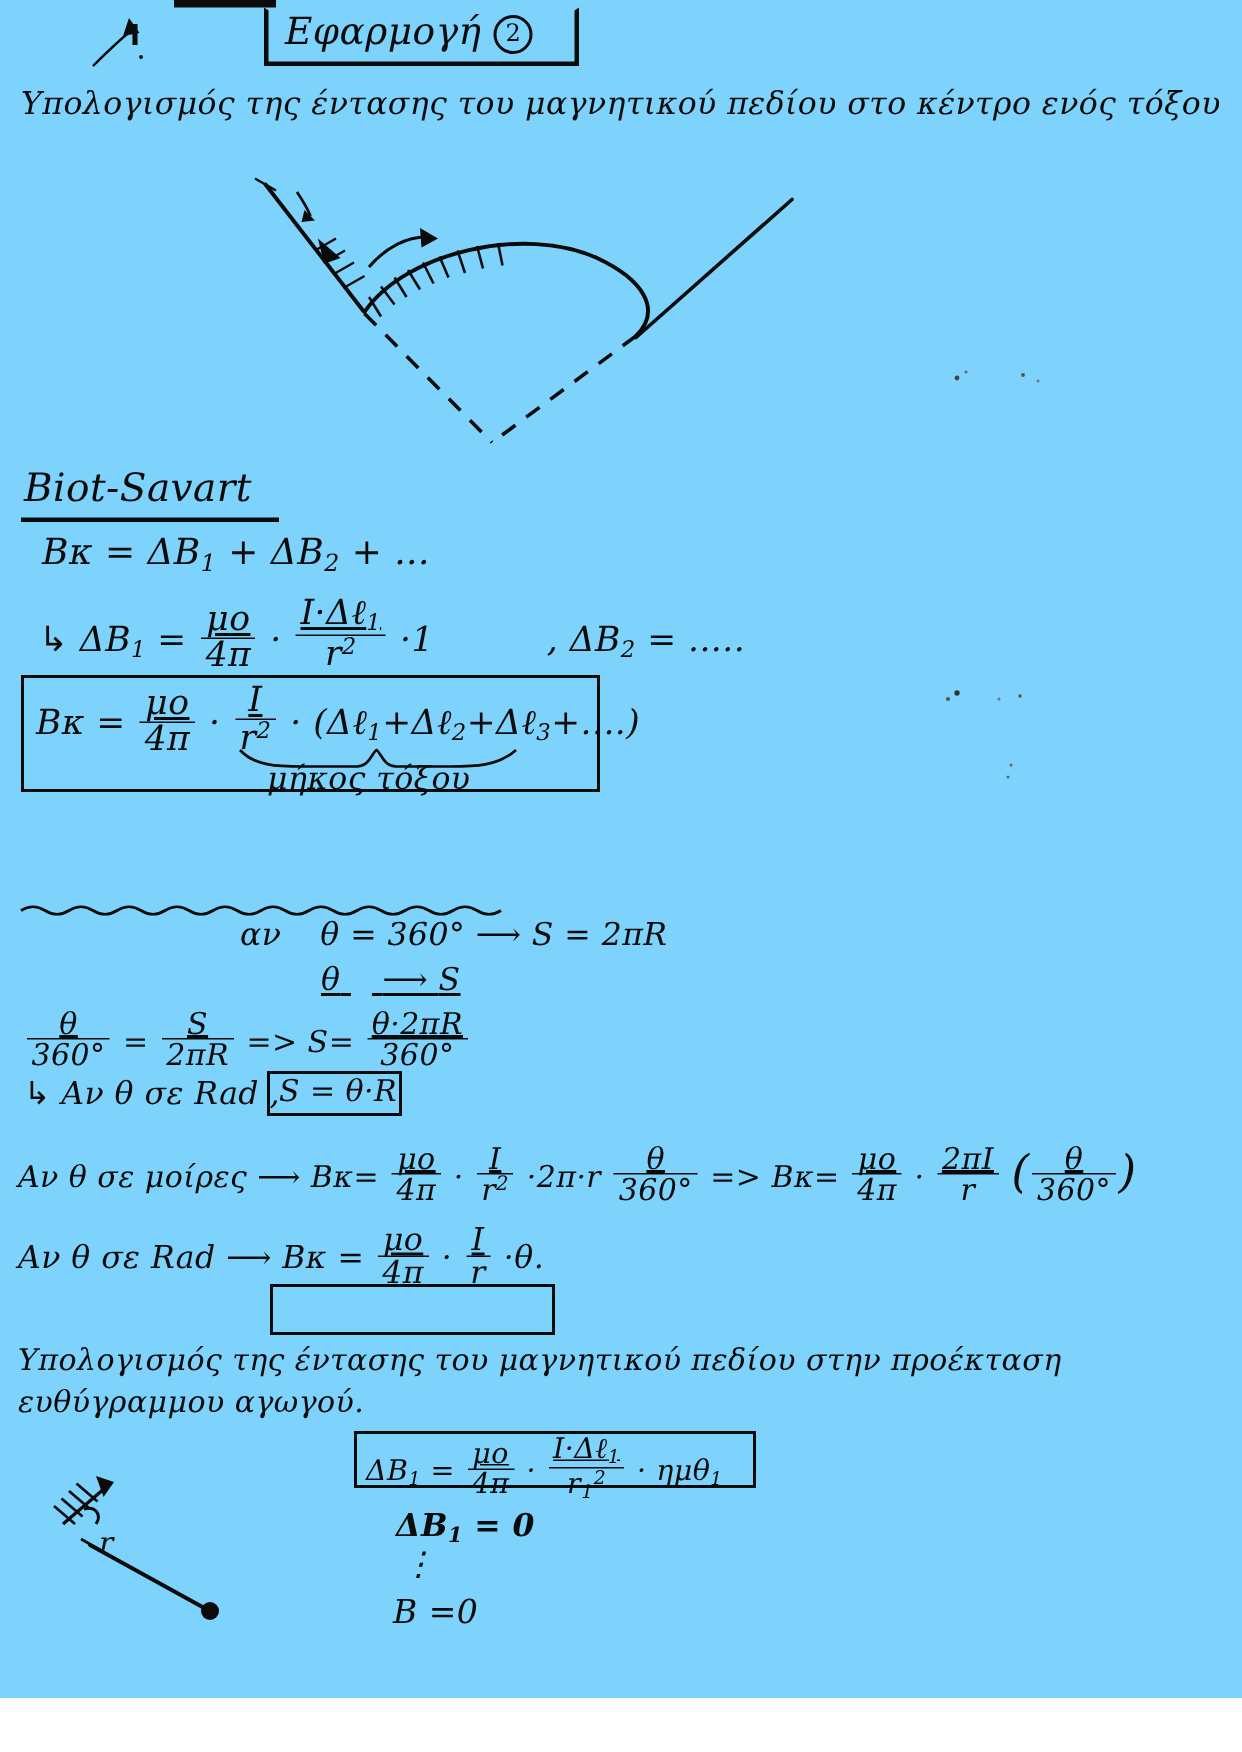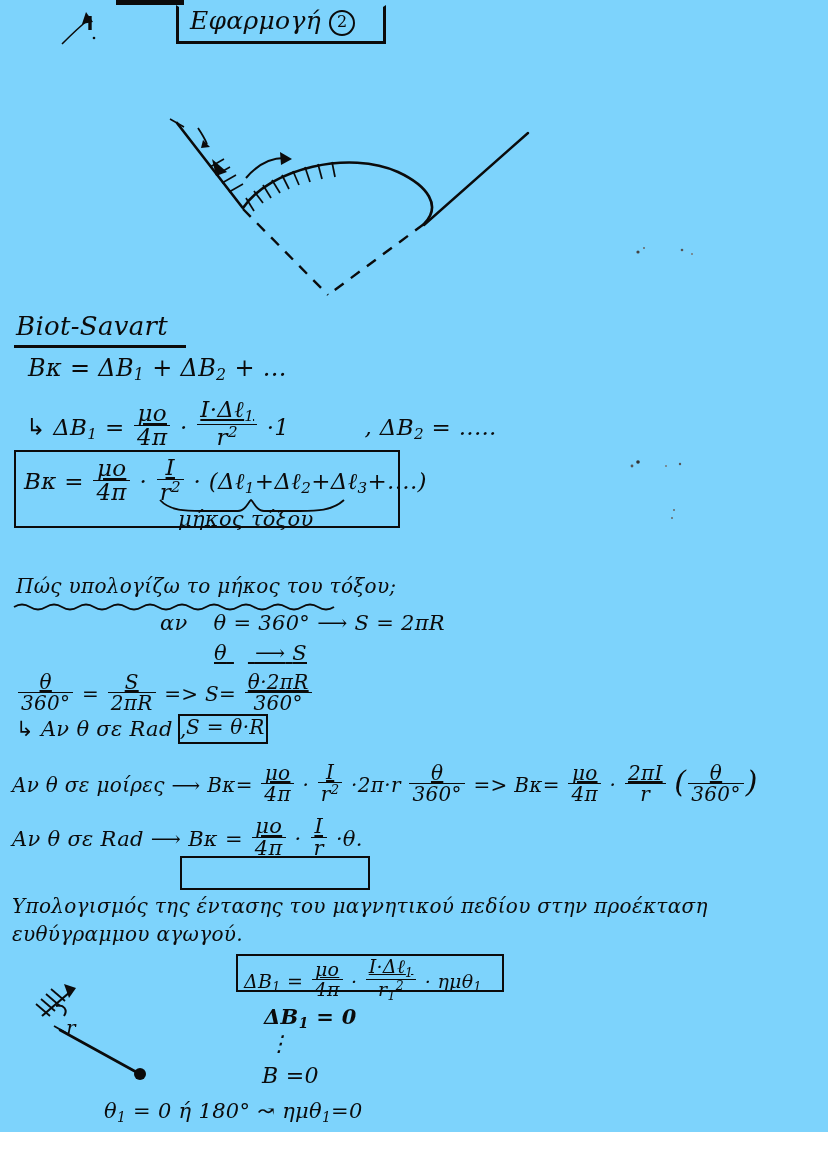--- a/index.html
+++ b/index.html
@@ -109,20 +109,21 @@
     <path class="ink" d="M30,6 L30,20" stroke-width="3.4"></path>
     <circle cx="34" cy="28" r="1.3" fill="#0b0b0b"></circle>
   </svg>
 
   <div class="title-box" style="left:176px; top:5px; width:204px; height:34px;"></div>
   <div class="hw" style="left:190px; top:8px; font-size:25px;">
     <span>Εφαρμογή</span>
     <span class="circnum">2</span>
   </div>
 
+  <div class="hw" style="left:14px; top:58px; font-size:21px;">Υπολογισμός της έντασης του μαγνητικού πεδίου στο κέντρο ενός τόξου</div>
 
   <svg style="left:150px; top:110px;" width="500" height="200">
 
     <path class="ink" d="M27,13 L92,97" stroke-width="2.6" stroke-linecap="round"></path>
 
     <path class="ink" d="M20,9 L34,17" stroke-width="1.6"></path>
 
     <path d="M62,49 L77,62 L66,66 Z" fill="#0b0b0b"></path>
 
     <path class="ink" d="M60,57 L74,49" stroke-width="1.5"></path>
@@ -204,21 +205,20 @@
     </span>
     <span>·</span>
     <span>(</span><span>Δℓ</span><span class="sub">1</span><span>+</span><span>Δℓ</span><span class="sub">2</span><span>+</span><span>Δℓ</span><span class="sub">3</span><span>+</span><span>....</span><span>)</span>
   </div>
 
   <svg style="left:158px; top:498px;" width="190" height="16">
     <path class="ink" d="M2,2 C12,13 28,13 44,13 L80,13 C88,13 90,4 93,2 C96,4 98,13 106,13 L142,13 C158,13 174,13 186,2" stroke-width="1.8"></path>
   </svg>
   <div class="hw" style="left:178px; top:508px; font-size:21px;">μήκος τόξου</div>
 
-  <div class="hw" style="left:16px; top:576px; font-size:20px;">Πώς υπολογίζω το μήκος του τόξου;</div>
   <svg style="left:14px; top:602px;" width="322" height="10">
     <path class="ink" d="M0,5 q8,-5 16,0 t16,0 t16,0 t16,0 t16,0 t16,0 t16,0 t16,0 t16,0 t16,0 t16,0 t16,0 t16,0 t16,0 t16,0 t16,0 t16,0 t16,0 t16,0 t16,0" stroke-width="1.8"></path>
   </svg>
 
   <div class="hw" style="left:160px; top:612px; font-size:21px;">
     <span>αν</span>
     <span style="display:inline-block;width:12px"></span>
     <span>θ</span>
     <span>=</span>
     <span>360°</span>
@@ -357,28 +357,20 @@
 
   <div class="hw" style="left:264px; top:1006px; font-size:21px;font-weight:bold;">
     <span>ΔΒ</span><span class="sub">1</span>
     <span>= 0</span>
   </div>
 
   <div class="hw" style="left:268px; top:1032px; font-size:22px;">⋮</div>
 
   <div class="hw" style="left:262px; top:1064px; font-size:22px;">Β =0</div>
 
-  <div class="hw" style="left:104px; top:1100px; font-size:21px;">
-    <span>θ</span><span class="sub">1</span>
-    <span>= 0</span>
-    <span>ή</span>
-    <span>180°</span>
-    <span>↝</span>
-    <span>ημθ</span><span class="sub">1</span><span>=0</span>
-  </div>
 
   <svg style="left:620px; top:240px;" width="190" height="240">
     <circle cx="18" cy="12" r="1.6" fill="#444"></circle>
     <circle cx="24" cy="8" r="1" fill="#666"></circle>
     <circle cx="62" cy="10" r="1.3" fill="#555"></circle>
     <circle cx="72" cy="14" r="1" fill="#777"></circle>
     <circle cx="12" cy="226" r="1.4" fill="#555"></circle>
     <circle cx="46" cy="226" r="1" fill="#777"></circle>
   </svg>
   <svg style="left:620px; top:450px;" width="190" height="80">

